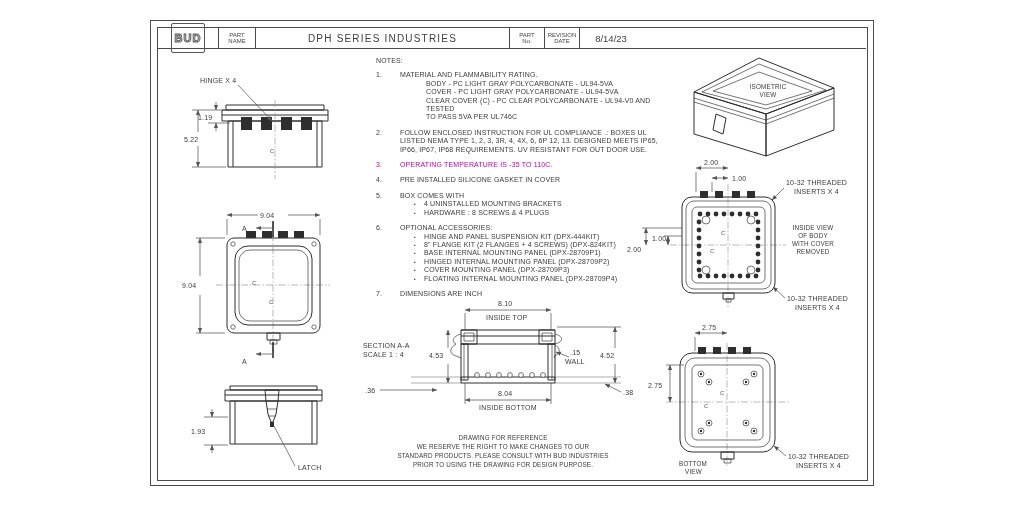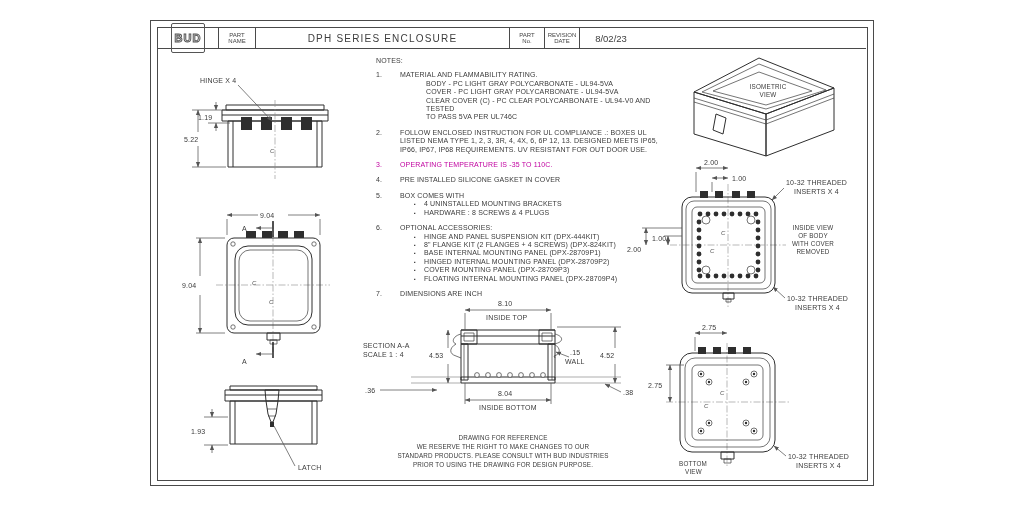--- a/index.html
+++ b/index.html
@@ -72,26 +72,26 @@
 
   <div class="outer-frame"></div>
   <div class="inner-frame"></div>
 
   <div class="titlebar">
     <div class="tb-cell tb-logo">
       <span class="logo-box">BUD</span>
     </div>
     <div class="tb-cell tb-pn-label tb-small">PART
 NAME</div>
-    <div class="tb-cell tb-pn">DPH SERIES ENCLOSURE</div>
+    <div class="tb-cell tb-pn">DPH SERIES INDUSTRIES</div>
     <div class="tb-cell tb-pno-label tb-small">PART
 No.</div>
     <div class="tb-cell tb-rev-label tb-small">REVISION
 DATE</div>
-    <div class="tb-cell tb-rev">8/02/23</div>
+    <div class="tb-cell tb-rev">8/14/23</div>
   </div>
 
   <div class="notes">
     <div class="notes-heading">NOTES:</div>
 
     <div class="note">
       <div class="note-num">1.</div>
       <div class="note-body">
         <div>MATERIAL AND FLAMMABILITY RATING.</div>
         <div class="note-sub">BODY - PC LIGHT GRAY POLYCARBONATE - UL94-5VA</div>

